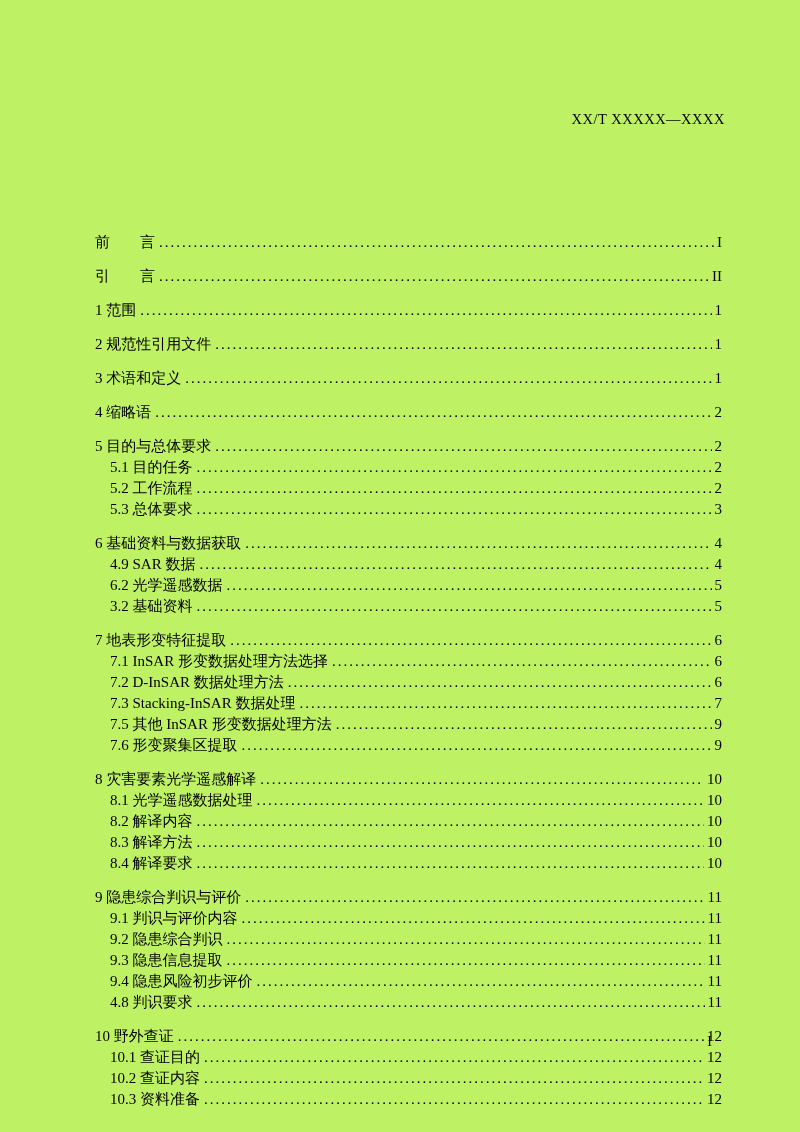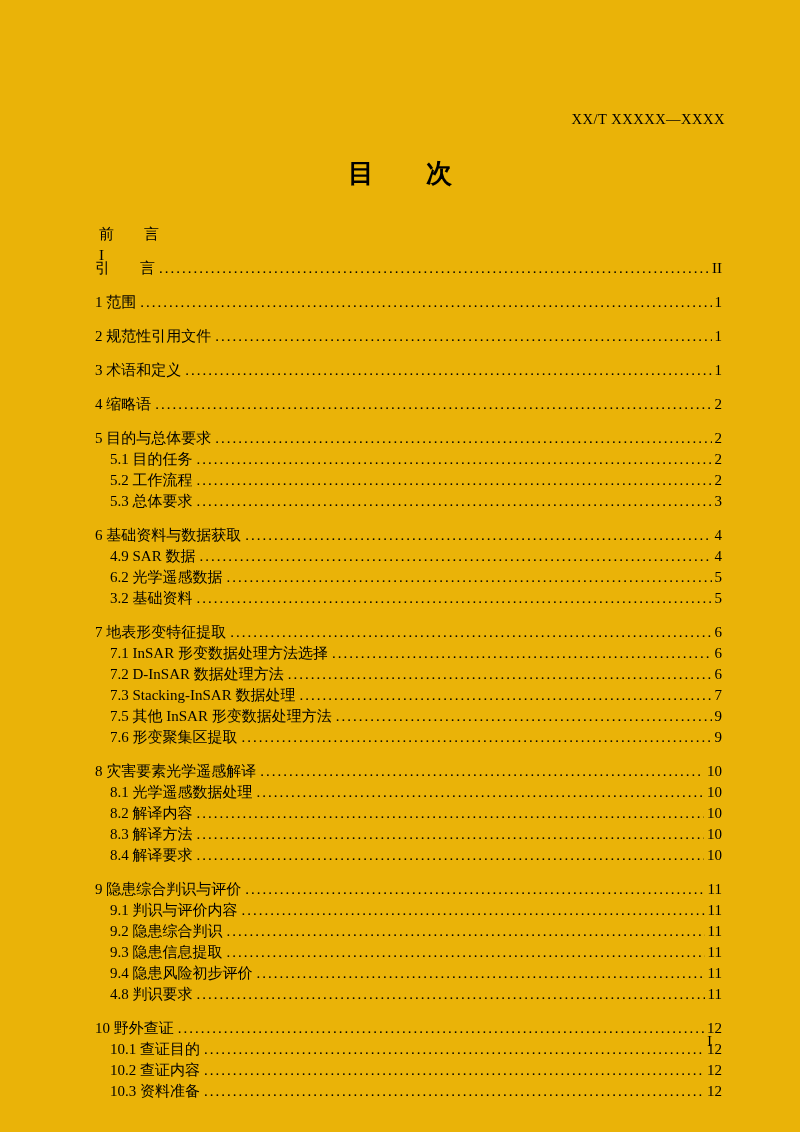--- a/index.html
+++ b/index.html
@@ -4,21 +4,21 @@
 <style>
   html, body {
     margin: 0;
     padding: 0;
     background: #ffffff;
   }
   .page {
     position: relative;
     width: 800px;
     height: 1132px;
-    background: #eab308;
+    background: #bef264;
     color: #000;
     font-family: "Liberation Serif", "DejaVu Serif", serif;
     overflow: hidden;
   }
   .doc-header {
     position: absolute;
     top: 94px;
     right: 75px;
     font-size: 14.5px;
     letter-spacing: 0.5px;
@@ -43,21 +43,21 @@
   }
   .toc-row {
     display: flex;
     align-items: baseline;
     height: 21px;
     line-height: 21px;
     font-size: 15px;
     white-space: pre;
   }
   .toc-row.lvl0 { margin-top: 13px; }
-  .toc-row.lvl0:first-child { margin-top: 4px; flex-direction: column; }
+  .toc-row.lvl0:first-child { margin-top: 12px; }
   .toc-row.lvl1 { padding-left: 15px; }
   .toc-label { white-space: pre; }
   .toc-dots {
     flex: 1 1 auto;
     overflow: hidden;
     white-space: nowrap;
     margin: 0 3px 0 4px;
   }
   .toc-dots::after {
     content: "..........................................................................................................................................................";
@@ -76,21 +76,20 @@
 </style>
 </head>
 <body>
 
 <div class="page">
 
   <div class="doc-header">
     <span>XX/T XXXXX—XXXX</span>
   </div>
 
-  <h1 class="doc-title">目　　次</h1>
 
   <div class="toc" id="toc-list">
       <div class="toc-row lvl0">
     <span class="toc-label">前　　言</span>
     <span class="toc-dots"></span>
     <span class="toc-page">I</span>
   </div>
       <div class="toc-row lvl0">
     <span class="toc-label">引　　言</span>
     <span class="toc-dots"></span>

